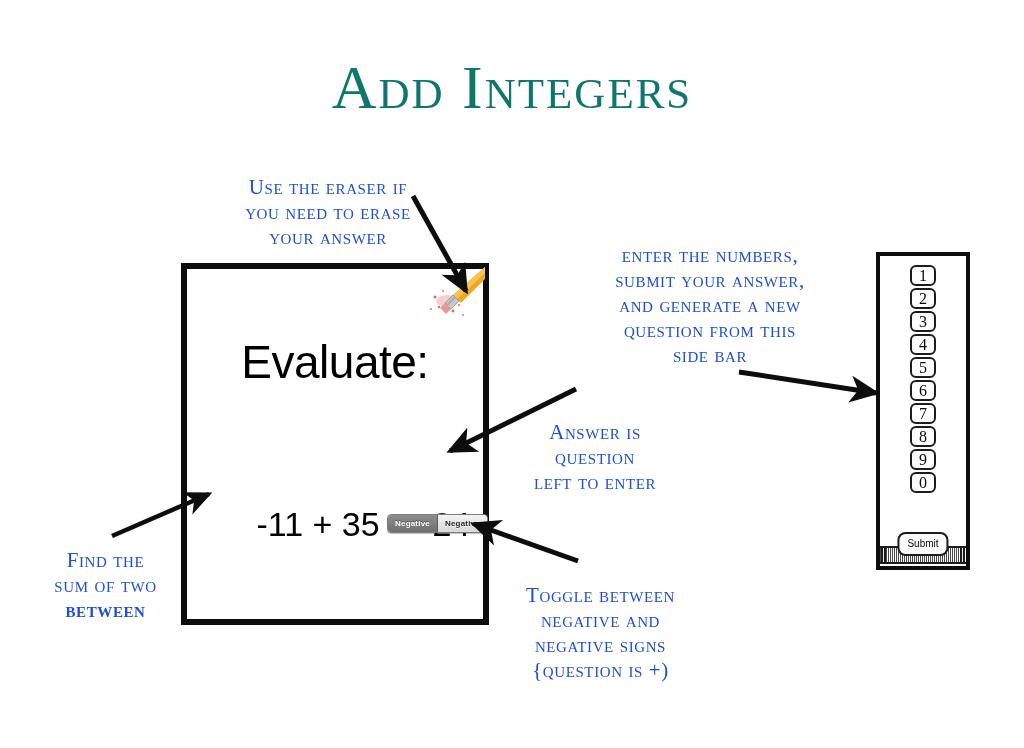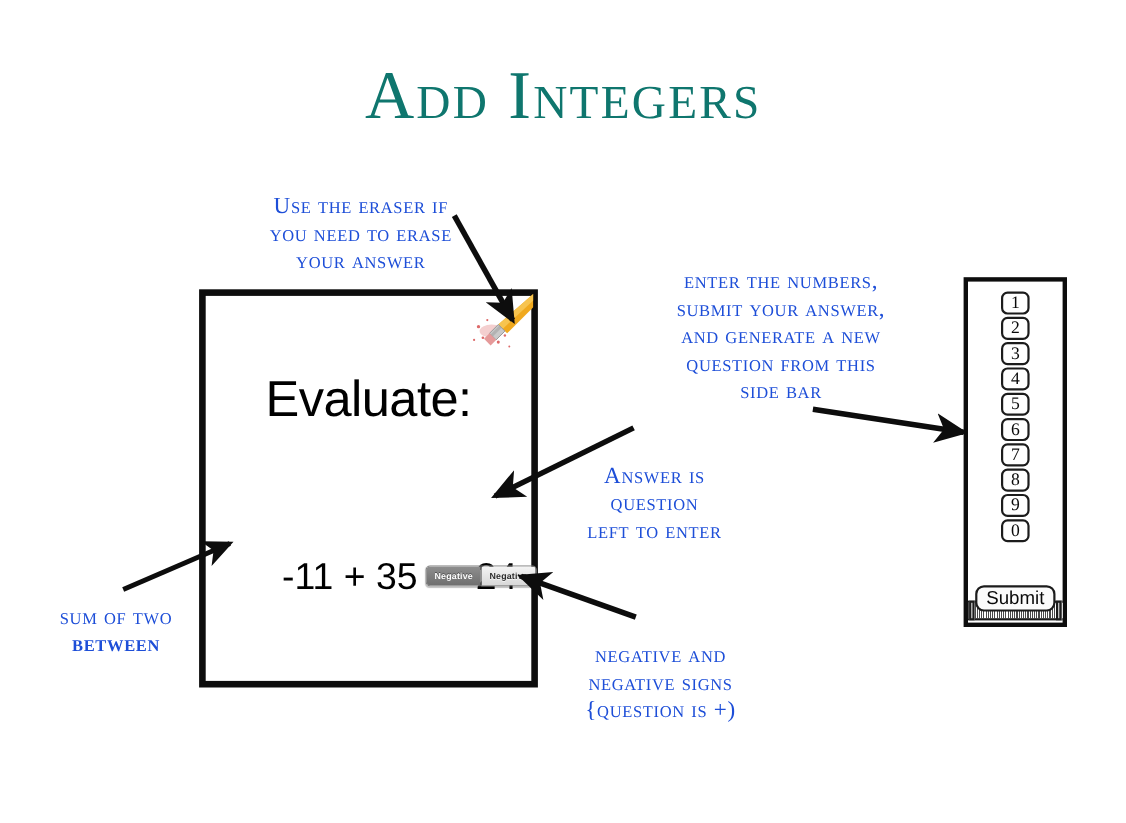--- a/index.html
+++ b/index.html
@@ -206,21 +206,21 @@
   #submit-button {
     position: absolute;
     left: 50%;
     transform: translateX(-50%);
     bottom: 8px;
     padding: 1px 8px 2px 8px;
     background: #fbfbfb;
     border: 2px solid #1c1c1c;
     border-radius: 8px;
     font-family: "Liberation Sans", "DejaVu Sans", sans-serif;
-    font-size: 17px;
+    font-size: 10px;
     line-height: 17px;
     color: #0a0a0a;
     white-space: nowrap;
   }
 
   
   #arrows {
     position: absolute;
     left: 0;
     top: 0;
@@ -250,25 +250,27 @@
     <span class="ln">side bar</span>
   </div>
 
   <div class="anno" id="anno-answer">
     <span class="ln">Answer is</span>
     <span class="ln">question</span>
     <span class="ln">left to enter</span>
   </div>
 
   <div class="anno" id="anno-find">
+    <span class="ln">Find the</span>
     <span class="ln">sum of two</span>
     <span class="ln bold">between</span>
   </div>
 
   <div class="anno" id="anno-toggle">
+    <span class="ln">Toggle between</span>
     <span class="ln">negative and</span>
     <span class="ln">negative signs</span>
     <span class="ln">{question is +)</span>
   </div>
 
   <div id="main-panel">
 
     <div id="eraser-icon">
       <svg width="60" height="52" viewBox="0 0 60 52" xmlns="http://www.w3.org/2000/svg">
 

